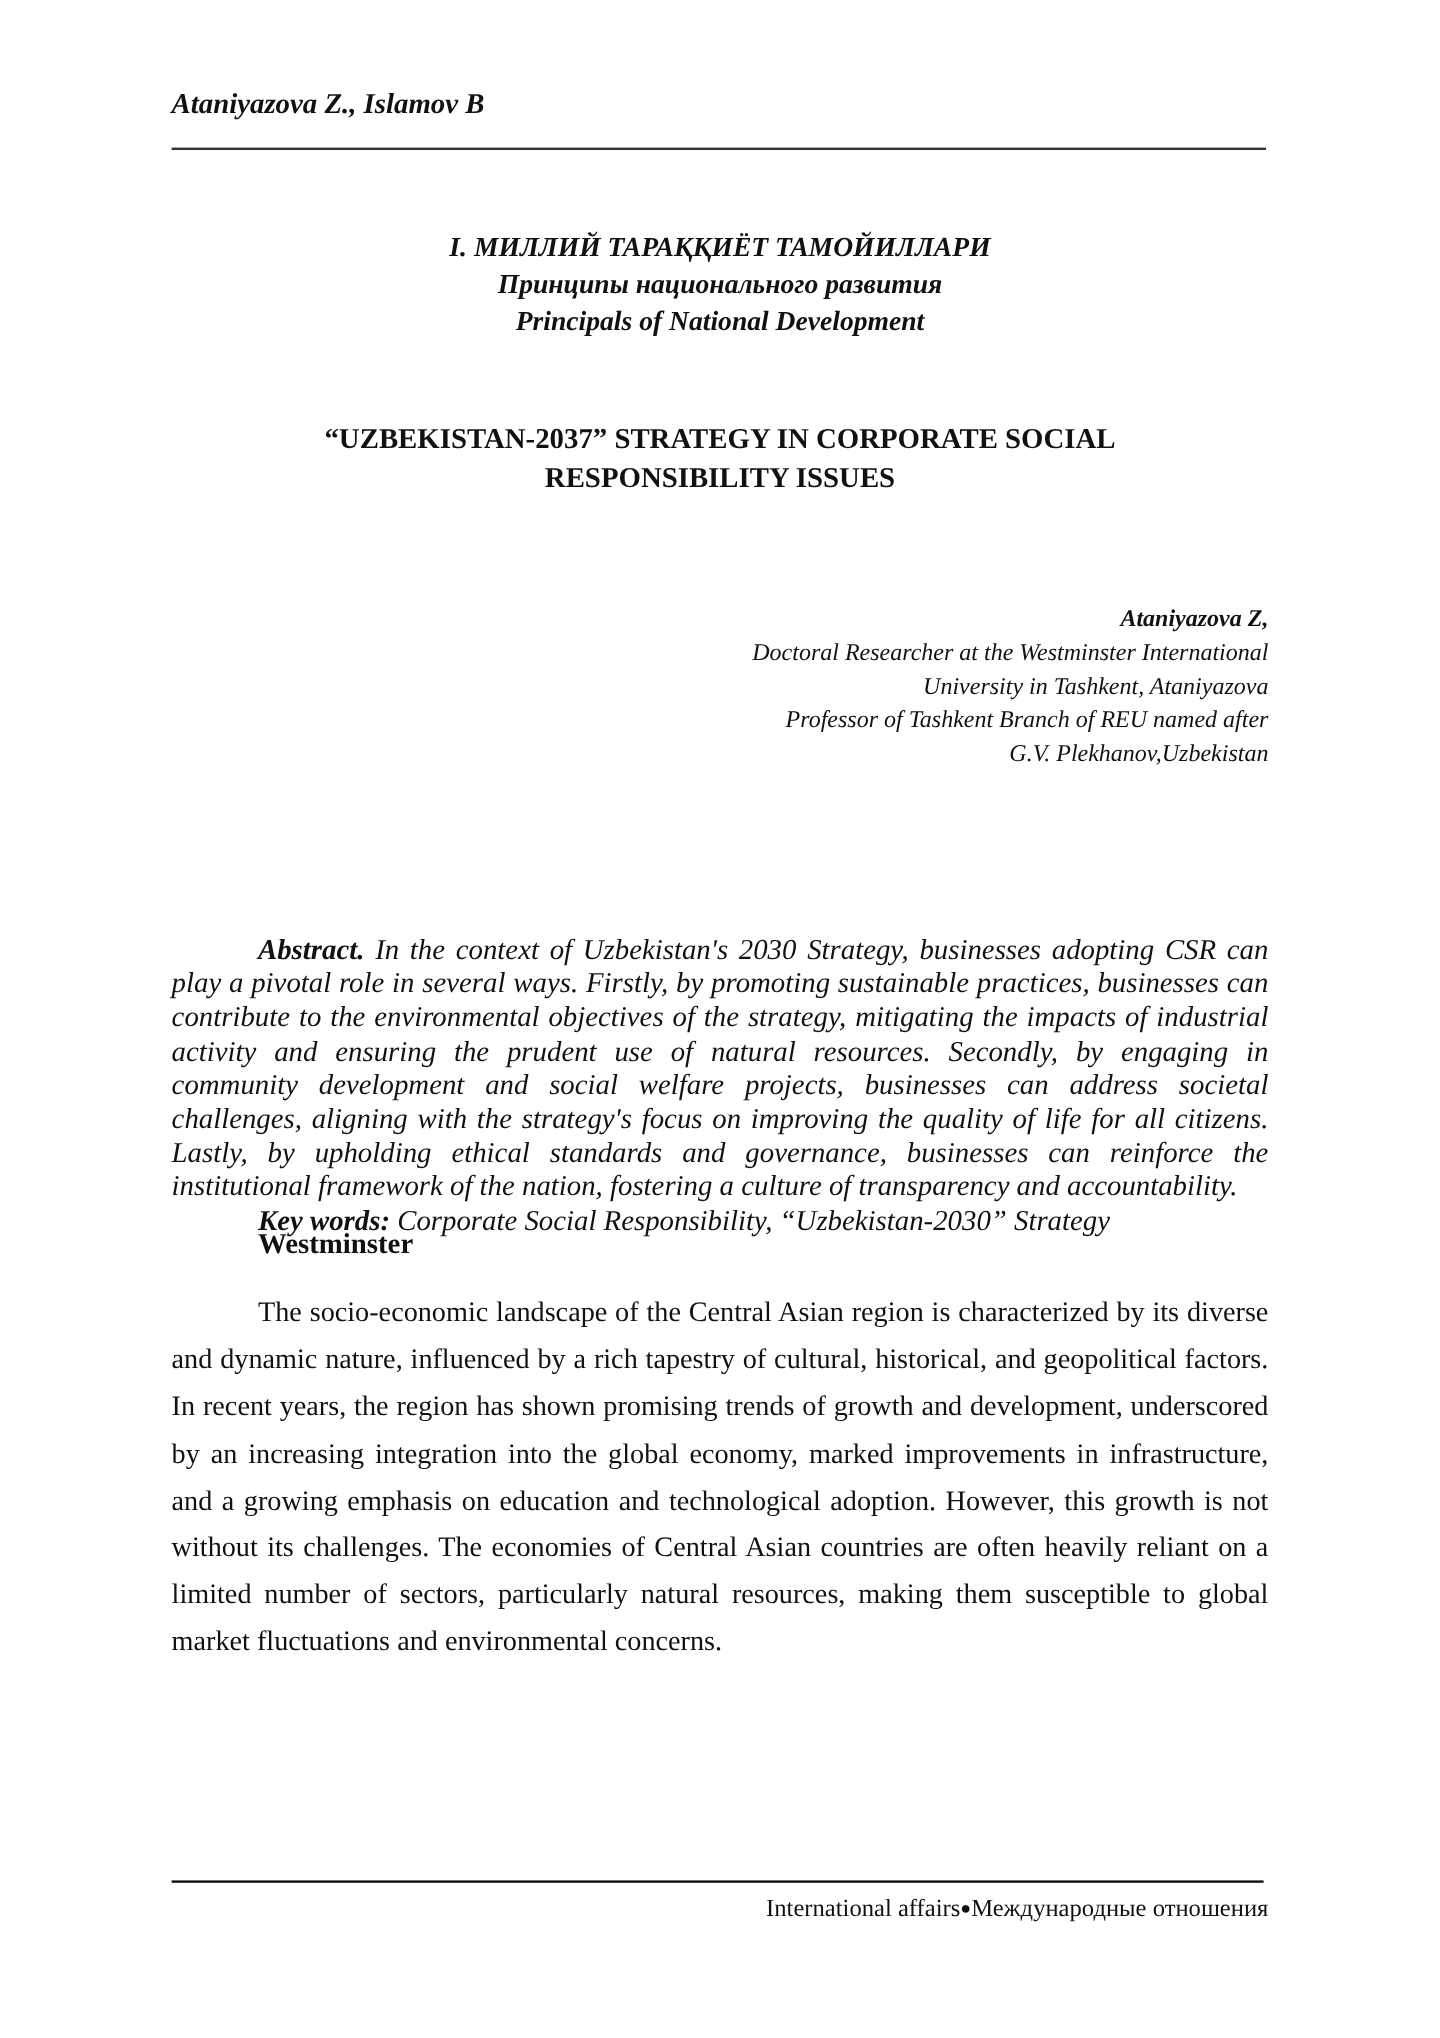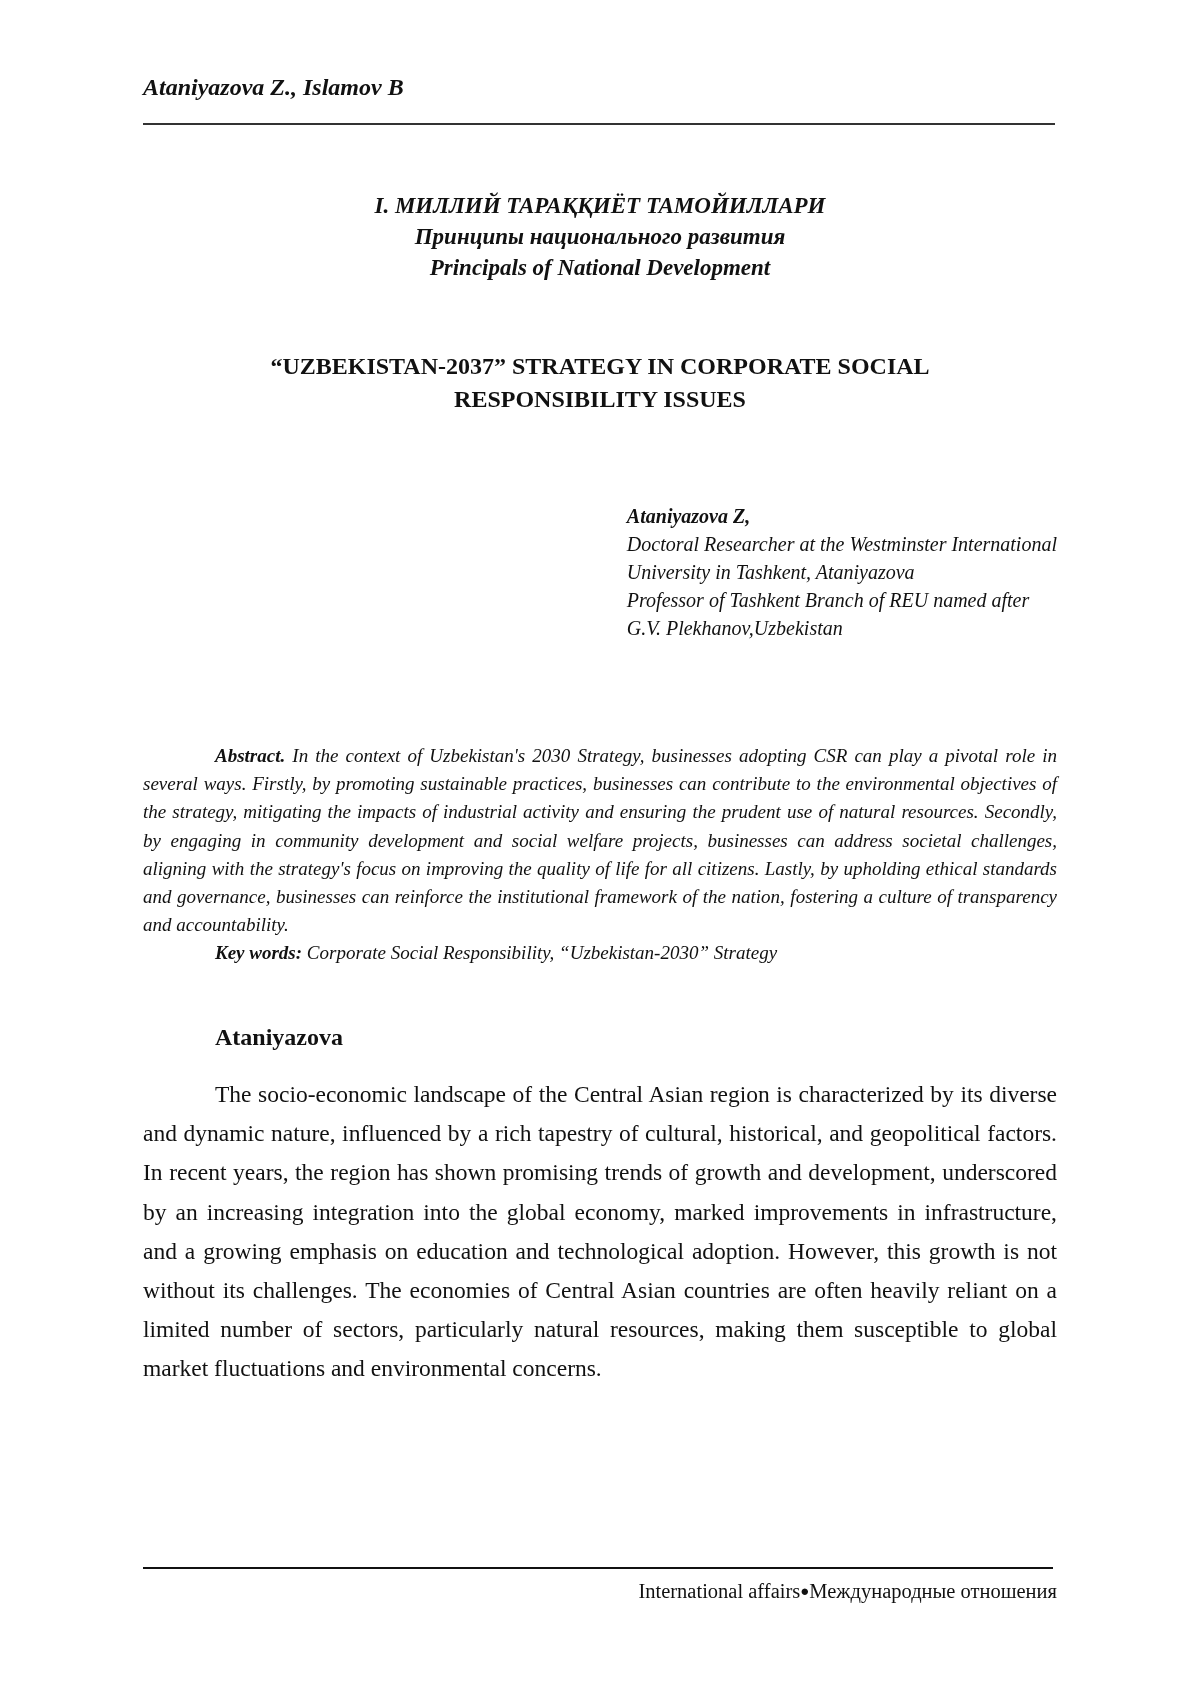--- a/index.html
+++ b/index.html
@@ -4,23 +4,23 @@
 <style>
   html, body { margin: 0; padding: 0; background: #ffffff; }
   body { width: 1200px; height: 1698px; position: relative; overflow: hidden;
          font-family: "Liberation Serif", "DejaVu Serif", serif; color: #111111; }
   .abs { position: absolute; }
   #running-head { left: 143px; top: 74px; font-size: 24px; font-style: italic; font-weight: bold; }
   #head-rule-solid { left: 143px; top: 123px; width: 912px; height: 2px; background: #333; }
   .center { left: 143px; width: 914px; text-align: center; }
   #section-title { top: 190px; font-size: 23px; font-style: italic; font-weight: bold; line-height: 31px; }
   #paper-title { top: 350px; font-size: 24px; font-weight: bold; line-height: 33px; }
-  #authors { right: 143px; top: 502px; font-size: 20px; font-style: italic; line-height: 28px; }
+  #authors { right: 143px; top: 502px; text-align: right; font-size: 20px; font-style: italic; line-height: 28px; }
   #authors .name { font-weight: bold; }
-  #abstract { left: 143px; top: 742px; width: 914px; font-size: 19px; font-style: italic;
+  #abstract { left: 143px; top: 778px; width: 914px; font-size: 24px; font-style: italic;
               line-height: 28.2px; text-align: justify; }
   #abstract .lbl { font-weight: bold; }
   #abstract p { margin: 0; text-indent: 72px; }
   #keywords { margin: 0; text-indent: 72px; }
   #intro-heading { left: 215px; top: 1024px; font-size: 24px; font-weight: bold; }
   #intro-body { left: 143px; top: 1075px; width: 914px; font-size: 23.5px; line-height: 39.2px;
                 text-align: justify; margin: 0; text-indent: 72px; }
   #foot-rule { left: 143px; top: 1567px; width: 910px; height: 2px; background: #111; }
   #footer { right: 143px; top: 1580px; font-size: 20.5px; }
 </style>
@@ -47,17 +47,17 @@
   <div>University in Tashkent, Ataniyazova</div>
   <div>Professor of Tashkent Branch of REU named after</div>
   <div>G.V. Plekhanov,Uzbekistan</div>
 </div>
 
 <div class="abs" id="abstract">
   <p><span class="lbl">Abstract.</span><span> In the context of Uzbekistan's 2030 Strategy, businesses adopting CSR can play a pivotal role in several ways. Firstly, by promoting sustainable practices, businesses can contribute to the environmental objectives of the strategy, mitigating the impacts of industrial activity and ensuring the prudent use of natural resources. Secondly, by engaging in community development and social welfare projects, businesses can address societal challenges, aligning with the strategy's focus on improving the quality of life for all citizens. Lastly, by upholding ethical standards and governance, businesses can reinforce the institutional framework of the nation, fostering a culture of transparency and accountability.</span></p>
   <p id="keywords"><span class="lbl">Key words:</span><span> Corporate Social Responsibility, “Uzbekistan-2030” Strategy</span></p>
 </div>
 
-<div class="abs" id="intro-heading">Ataniyazova</div>
+<div class="abs" id="intro-heading">Westminster</div>
 <p class="abs" id="intro-body">The socio-economic landscape of the Central Asian region is characterized by its diverse and dynamic nature, influenced by a rich tapestry of cultural, historical, and geopolitical factors. In recent years, the region has shown promising trends of growth and development, underscored by an increasing integration into the global economy, marked improvements in infrastructure, and a growing emphasis on education and technological adoption. However, this growth is not without its challenges. The economies of Central Asian countries are often heavily reliant on a limited number of sectors, particularly natural resources, making them susceptible to global market fluctuations and environmental concerns.</p>
 
 <div class="abs" id="foot-rule"></div>
 <div class="abs" id="footer"><span>International affairs</span><span style="font-size:15px;vertical-align:2px;">●</span><span>Международные отношения</span></div>
 
 </body></html>

